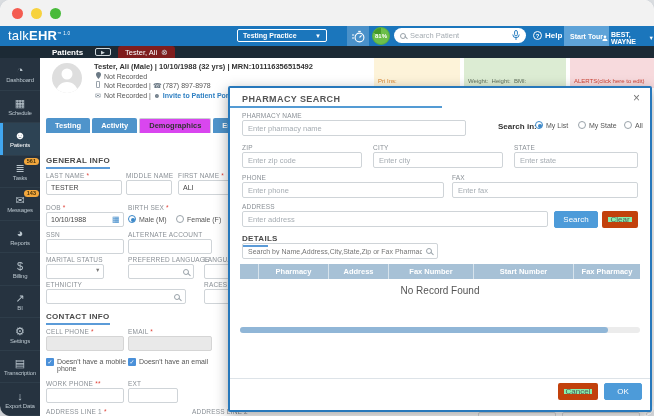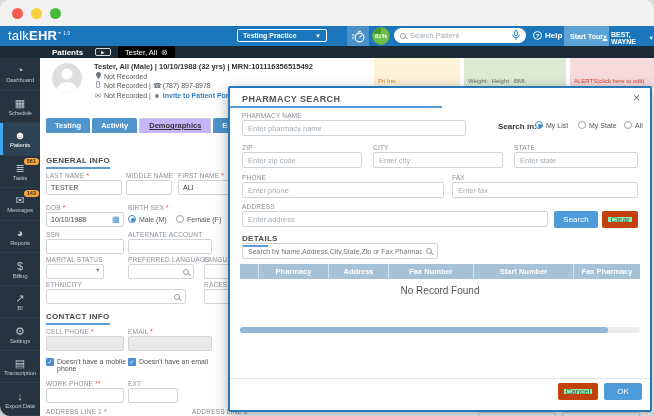--- a/index.html
+++ b/index.html
@@ -40,21 +40,21 @@
   .starttour { position: absolute; left: 564px; top: 0; height: 20px; background: #5ea3d8; color: #fff; font-size: 7px; font-weight: bold;
     display: flex; align-items: center; padding: 0 6px; cursor: pointer; }
   .usermenu { position: absolute; left: 602px; top: 5px; color: #fff; font-size: 7px; font-weight: bold; display: flex; align-items: center; gap: 3px; cursor: pointer; }
   .usermenu .caret { font-size: 5.5px; }
 
   
   .tabbar { position: absolute; top: 46px; left: 0; right: 0; height: 12px; background: #1c2a35; }
   .tb-patients { position: absolute; left: 52px; top: 1.5px; font-size: 8px; font-weight: bold; color: #fff; }
   .tb-play { position: absolute; left: 95px; top: 2px; width: 16px; height: 8px; border: 1px solid #cfd8dc; border-radius: 2px;
     color: #cfd8dc; font-size: 5px; display: flex; align-items: center; justify-content: center; cursor: pointer; }
-  .tb-tab { position: absolute; left: 118px; top: 0; height: 12px; background: #000000; color: #fff; font-size: 7.5px;
+  .tb-tab { position: absolute; left: 118px; top: 0; height: 12px; background: #7f1d1d; color: #fff; font-size: 7.5px;
     display: flex; align-items: center; gap: 4px; padding: 0 7px; border-radius: 3px 3px 0 0; cursor: pointer; }
   .tb-tab .x { font-size: 8px; color: #cfd8dc; }
 
   
   .sidebar { position: absolute; left: 0; top: 58px; bottom: 0; width: 40px; background: #263340; display: flex; flex-direction: column; }
   .sb-item { position: relative; flex: 1; display: flex; flex-direction: column; align-items: center; justify-content: center; gap: 1px;
     color: #b9c5cd; border-bottom: 1px solid #2e3d4a; cursor: pointer; }
   .sb-item .ic { font-size: 11px; line-height: 12px; }
   .sb-item .lb { font-size: 6px; letter-spacing: -.2px; }
   .sb-item.active { background: #2d4354; box-shadow: inset 3px 0 0 #41a7f0; color: #fff; }
@@ -69,21 +69,21 @@
   .blue-link { color: #2f80c3; font-weight: bold; cursor: pointer; }
   .mini-ic { color: #6c7a86; font-size: 7px; display: inline-block; width: 8px; text-align: center; }
   .panel { position: absolute; top: 0; height: 30px; font-size: 6px; line-height: 8.4px; padding: 2px 4px; overflow: hidden; white-space: pre; }
   .panel-ins { left: 334px; width: 86px; background: #fdf3d9; color: #d9822b; }
   .panel-vitals { left: 424px; width: 102px; background: #dcecd3; color: #5f6f5a; }
   .panel-alerts { left: 530px; width: 84px; background: #f7dadd; color: #cf4436; cursor: pointer; }
 
   .pttabs { position: absolute; left: 6px; top: 60px; right: 0; height: 15px; display: flex; gap: 2px; align-items: flex-end; }
   .pttab { height: 15px; line-height: 15px; background: #4f94cb; color: #fff; font-size: 7.5px; font-weight: bold;
     padding: 0 9px; border-radius: 2px 2px 0 0; cursor: pointer; }
-  .pttab.active { background: #c4b5fd; color: #333; border: 1px solid #c9ced2; border-bottom: none; line-height: 13px; text-decoration: underline; }
+  .pttab.active { background: #d946ef; color: #333; border: 1px solid #c9ced2; border-bottom: none; line-height: 13px; }
 
   .sec-head { position: absolute; font-size: 8px; font-weight: bold; color: #4a4a4a; letter-spacing: .3px; }
   .sec-rule { position: absolute; height: 2px; background: #5b9bd8; }
   .flabel { position: absolute; font-size: 6.5px; color: #8a9096; letter-spacing: .2px; white-space: nowrap; }
   .req::after { content: " *"; color: #e0443a; }
   .req2::after { content: " **"; color: #e0443a; }
   .fin { position: absolute; height: 15px; border: 1px solid #cfd4d8; border-radius: 2px; font-size: 7px; color: #444;
     padding: 0 4px; font-family: "Liberation Sans", sans-serif; background: #fff; }
   .fin.disabled { background: #e9e9e9; border-color: #d5d5d5; }
   .fin-ic { position: absolute; font-size: 8px; color: #3b87c8; }

